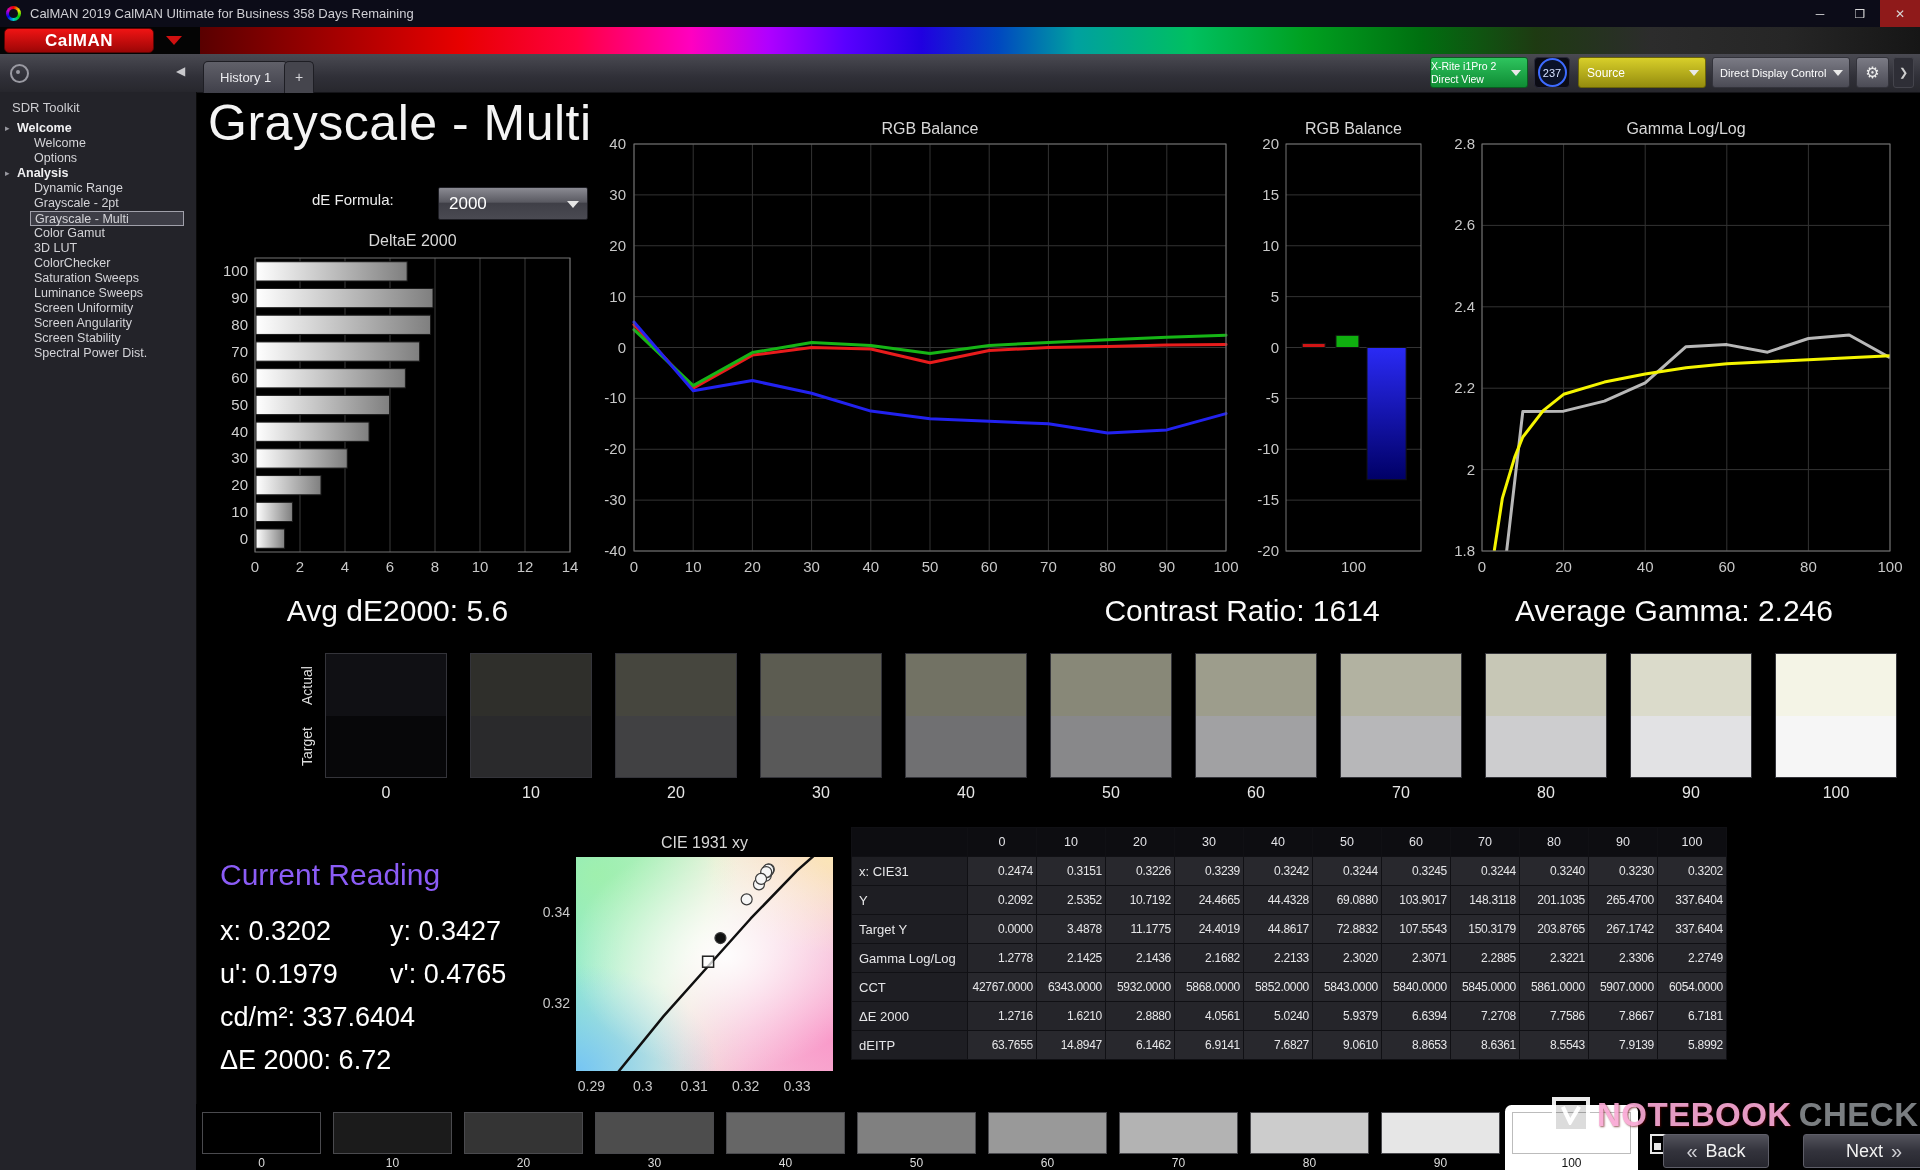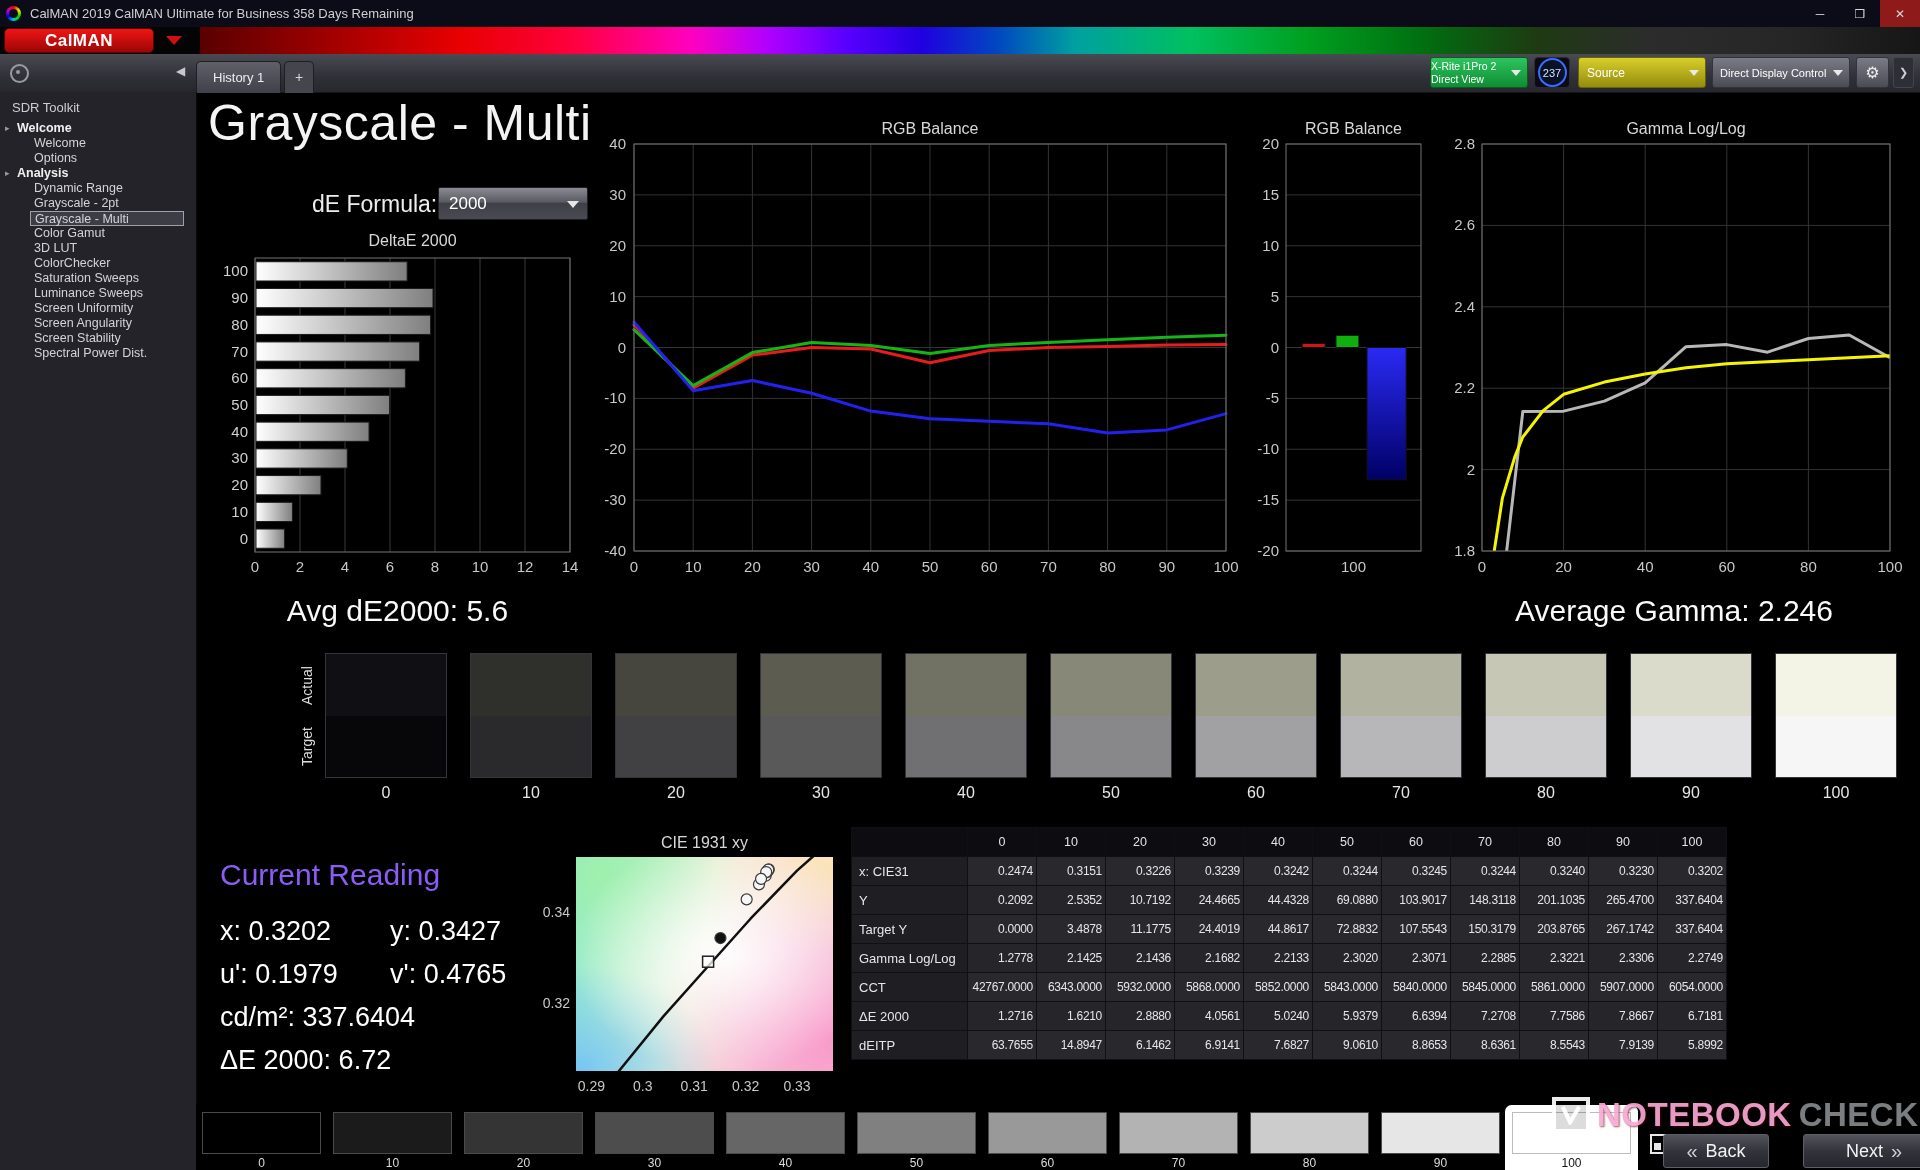--- a/index.html
+++ b/index.html
@@ -26,21 +26,21 @@
     background:linear-gradient(180deg,#f01414,#9c0606);border:1px solid #5e0404;
     color:#fff;font-weight:bold;font-size:17px;letter-spacing:.5px;display:grid;place-items:center;}
   .logo-caret{width:0;height:0;margin-left:12px;border-left:8px solid transparent;border-right:8px solid transparent;border-top:9px solid #d01010;}
 
   
   .tabbar{position:absolute;left:0;top:54px;width:1920px;height:38px;
     background:linear-gradient(180deg,#4a4a52,#303038 60%,#27272d);border-bottom:1px solid #141418;}
   .nav-dot{position:absolute;left:10px;top:10px;width:15px;height:15px;border:2px solid #9a9aa2;border-radius:50%;}
   .nav-dot::after{content:"";position:absolute;left:3.5px;top:3.5px;width:4px;height:4px;border-radius:50%;background:#9a9aa2;}
   .collapse-btn{position:absolute;left:176px;top:10px;font-size:12px;color:#c8c8cc;}
-  .tab{position:absolute;left:196px;top:7px;height:31px;line-height:31px;padding:0 16px;
+  .tab{position:absolute;left:203px;top:7px;height:31px;line-height:31px;padding:0 16px;
     background:linear-gradient(180deg,#606069,#40404a);border:1px solid #1e1e24;border-bottom:none;
     border-radius:5px 5px 0 0;color:#ececf0;font-size:13px;}
   .tab-add{position:absolute;left:284px;top:7px;width:28px;height:31px;line-height:31px;text-align:center;
     background:#45454d;border:1px solid #1e1e24;border-bottom:none;border-radius:5px 5px 0 0;color:#d8d8dc;font-size:14px;}
   .widget{position:absolute;top:3px;height:31px;box-sizing:border-box;border-radius:3px;color:#fff;}
   .w-meter{left:1430px;width:98px;background:linear-gradient(180deg,#2ec45e,#0f8c34);border:1px solid #0a5c20;
            font-size:10.5px;line-height:13px;padding:2px 16px 0 0;}
   .w-badge{left:1534px;width:36px;background:#0b0b14;border:1px solid #2a2a3a;border-radius:4px;display:grid;place-items:center;}
   .badge-circle{width:25px;height:25px;border:2px solid #3d6bff;border-radius:50%;background:#0a1228;
                 display:grid;place-items:center;font-size:11px;color:#d6e2ff;}
@@ -59,21 +59,21 @@
   .sidebar{position:absolute;left:0;top:92px;width:196px;height:1078px;background:#232329;border-right:1px solid #0a0a0a;}
   .toolkit{padding:8px 0 4px 12px;font-size:13px;color:#cdcdd1;}
   .tree{margin-top:2px;font-size:12.5px;}
   .tree-section{position:relative;height:15px;line-height:15px;padding-left:17px;color:#f0f0f2;font-weight:bold;}
   .tree-section .arrow{position:absolute;left:5px;top:0;font-size:9px;color:#9a9aa2;}
   .tree-item{box-sizing:border-box;height:15px;line-height:14px;margin-left:30px;margin-right:12px;padding-left:4px;color:#d4d4d8;}
   .tree-item.selected{background:#3d3d46;border:1px solid #a0a0aa;}
 
   
   .page-title{position:absolute;left:208px;top:94px;font-size:50px;font-weight:300;color:#f4f4f4;letter-spacing:.5px;}
-  .de-label{position:absolute;left:312px;top:191px;font-size:23px;color:#ededed;}
+  .de-label{position:absolute;left:312px;top:191px;font-size:15px;color:#ededed;}
   .de-select{position:absolute;left:438px;top:187px;width:150px;height:33px;box-sizing:border-box;
     background:linear-gradient(180deg,#8a8a92 0%,#5a5a62 45%,#3f3f47 50%,#4a4a52 100%);
     border:1px solid #1e1e24;border-radius:2px;color:#fff;font-size:17px;display:flex;align-items:center;padding-left:10px;}
   .de-select .dd-caret{border-top-color:#e6e6e6;border-left-width:6px;border-right-width:6px;border-top-width:7px;right:8px;}
 
   
   svg{font-family:"Liberation Sans","DejaVu Sans",sans-serif;}
   #svg-deltae{position:absolute;left:215px;top:230px;}
   #svg-rgbline{position:absolute;left:592px;top:120px;}
   #svg-rgbbar{position:absolute;left:1238px;top:120px;}
@@ -372,20 +372,21 @@
       <line x1="54" y1="105.39999999999992" x2="462" y2="105.39999999999992" stroke="#333333"></line>
       <text x="47" y="110.39999999999992" text-anchor="end" font-size="15" fill="#c8c8c8">2.6</text>
       <line x1="54" y1="24" x2="462" y2="24" stroke="#333333"></line>
       <text x="47" y="29" text-anchor="end" font-size="15" fill="#c8c8c8">2.8</text>
       <polyline points="54,643.5354000000001 94.80000000000001,291.60249999999996 135.60000000000002,291.1547999999999 176.39999999999998,281.1425999999999 217.20000000000002,262.78690000000006 258,226.68599999999995 298.79999999999995,224.6102999999999 339.59999999999997,232.1805 380.40000000000003,218.50530000000003 421.2,215.04579999999996 462,237.7156999999999" fill="none" stroke="#b8b8b8" stroke-width="3" stroke-linejoin="round" clip-path="url(#gclip)"></polyline>
       <polyline points="66.24,431 74.4,378.09000000000003 86.64,337.3900000000001 94.80000000000001,317.03999999999996 115.19999999999999,290.585 135.60000000000002,274.30499999999995 176.39999999999998,262.095 217.20000000000002,253.955 258,247.84999999999997 298.79999999999995,243.78000000000006 339.59999999999997,241.74499999999992 380.40000000000003,239.70999999999998 421.2,237.675 462,235.64000000000004" fill="none" stroke="#f5f500" stroke-width="3" stroke-linejoin="round" clip-path="url(#gclip)"></polyline>
       <rect x="54" y="24" width="408" height="407" fill="none" stroke="#757575"></rect>
     </svg>
 
   <div class="stat" style="left:215px;width:365px;">Avg dE2000: 5.6</div>
+  <div class="stat" style="left:1032px;width:420px;">Contrast Ratio: 1614</div>
   <div class="stat" style="left:1454px;width:440px;">Average Gamma: 2.246</div>
 
   <div class="rot-label" style="top:655px;height:62px;">Actual</div>
   <div class="rot-label" style="top:716px;height:62px;">Target</div>
   <div id="swatches">
       <div class="swatch" style="left: 325px;">
         <div class="half" style="background: rgb(16, 16, 20);"></div>
         <div class="half" style="background: rgb(7, 7, 9);"></div>
       </div>
       <div class="swatch-label" style="left: 325px;">0</div>

